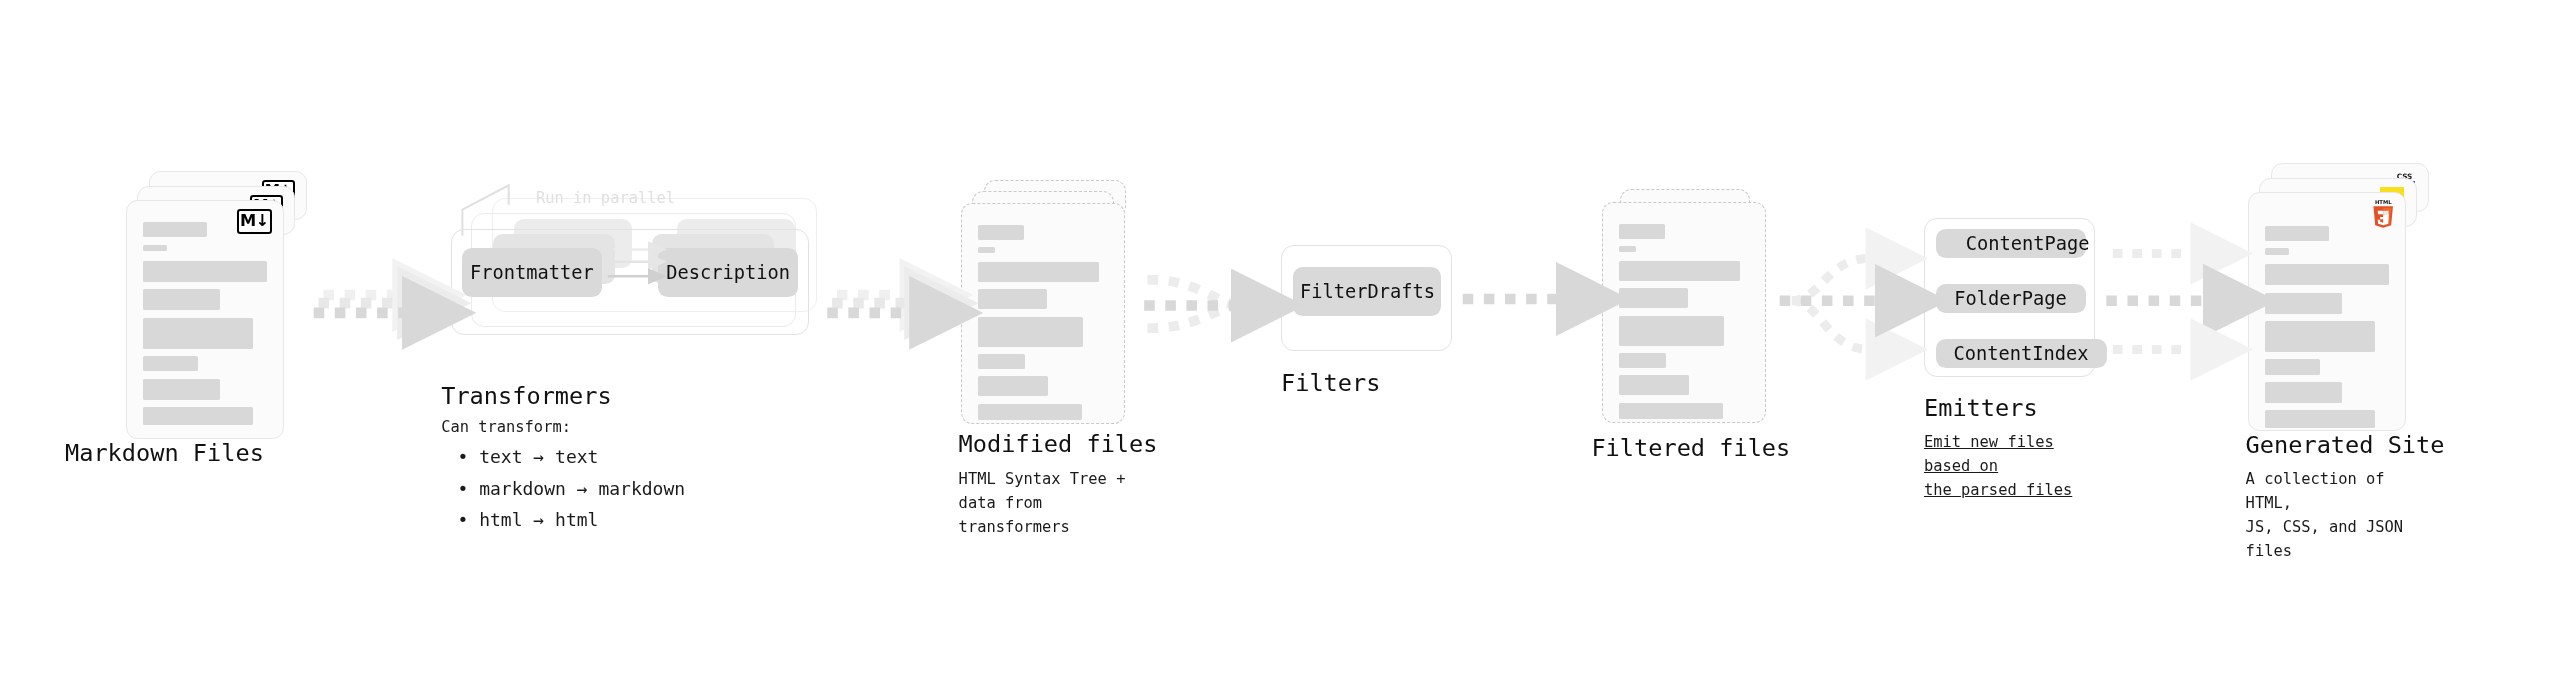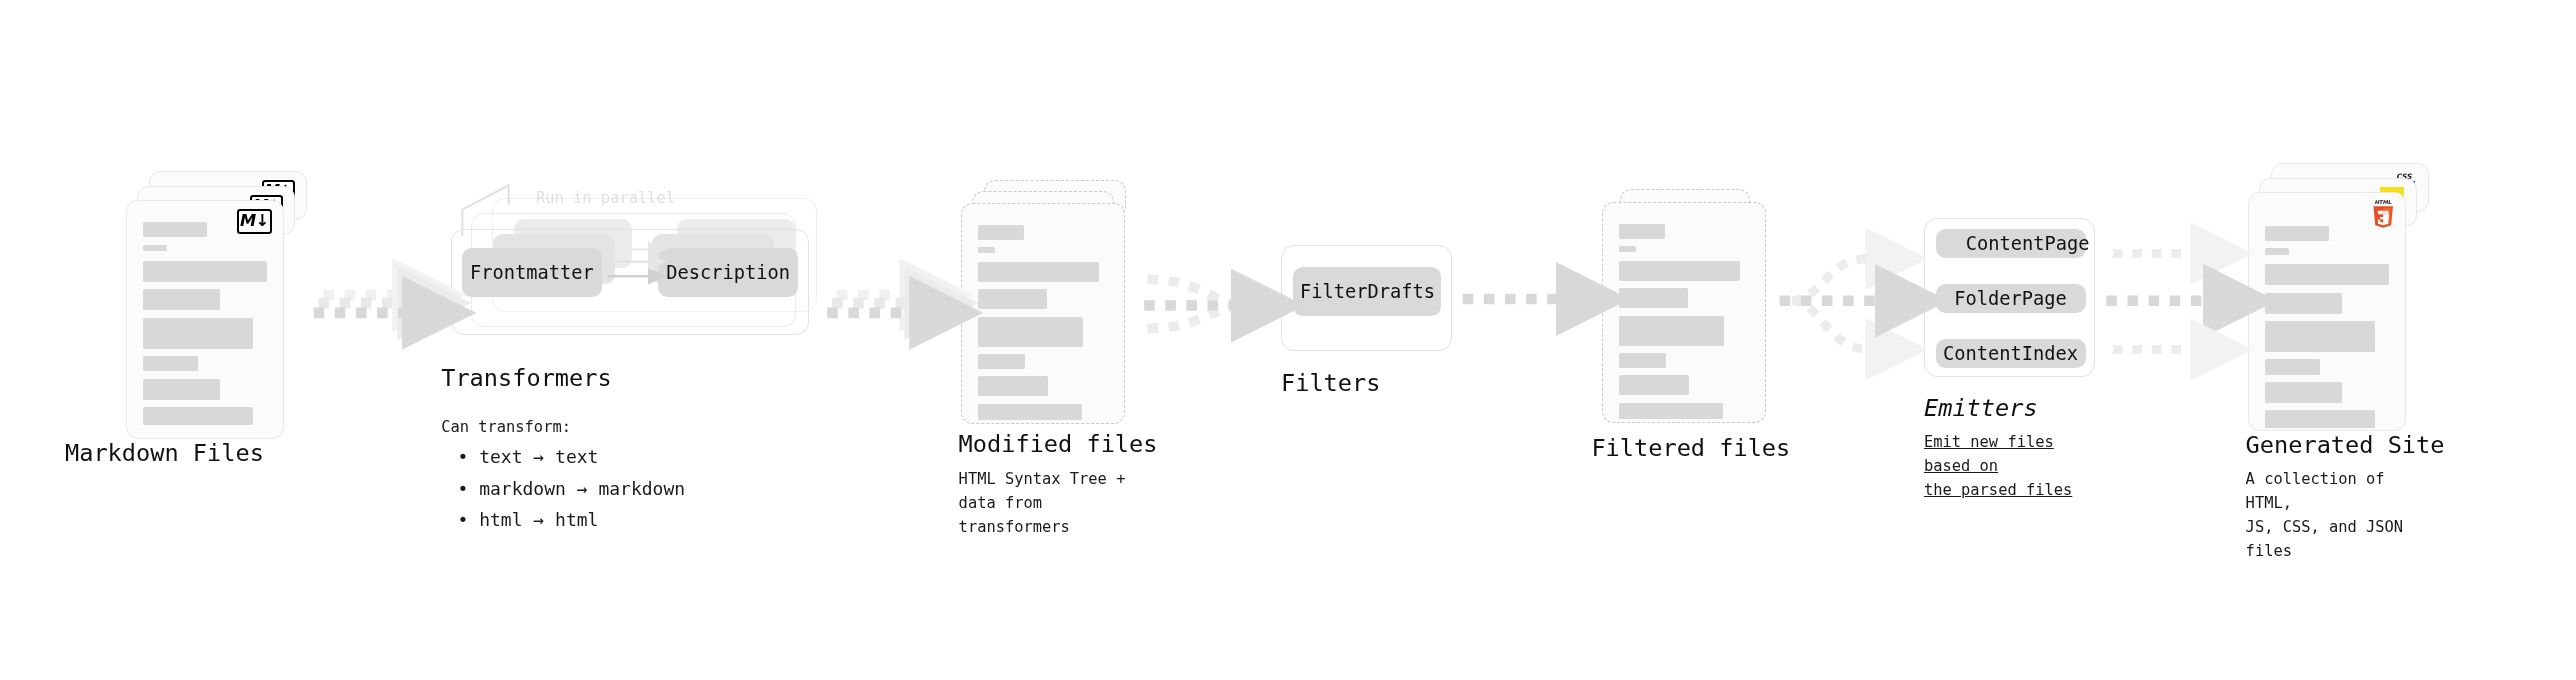--- a/index.html
+++ b/index.html
@@ -18,21 +18,21 @@
   #stage {
     position: relative;
     width: 2576px;
     height: 681px;
   }
 
   
   .node { position: absolute; }
 
   
-  .card-stack { position: relative; font-style: italic; }
+  .card-stack { position: relative; }
 
   .card {
     position: absolute;
     background: #fbfbfb;
     border: 1.6px solid #e7e7e7;
     border-radius: 11.4px;
     box-sizing: border-box;
   }
   .card.dashed {
     background: #fbfbfb;
@@ -196,21 +196,21 @@
         <div class="chip" style="left:21px; top:19.5px; width:122px; height:50px; background:#e4e4e4; color:transparent;">.</div>
         <div class="chip" style="right:21px; top:19.5px; width:122px; height:50px; background:#e4e4e4; color:transparent;">.</div>
       </div>
 
       <div class="group-box" style="left:0px; top:34px; width:358px; height:106px; border-color:#e2e2e2;">
         <div class="chip" style="left:9.8px; top:18px; width:140px; height:49px;">Frontmatter</div>
         <div class="chip" style="right:9.8px; top:18px; width:140px; height:49px;">Description</div>
       </div>
     </div>
     <div class="parallel-label" style="left:85px; top:-6.5px;">Run in parallel</div>
-    <div class="caption-title" style="left:-9.8px; top:169px;">Transformers</div>
+    <div class="caption-title" style="left:-9.8px; top:187px;">Transformers</div>
     <div class="caption-lead" style="left:-9.8px; top:223px;">Can transform:</div>
     <ul class="bullets" style="left:6.5px; top:246px;">
       <li>text → text</li>
       <li>markdown → markdown</li>
       <li>html → html</li>
     </ul>
   </div>
 
   <div class="node" style="left:961px; top:180px;">
     <div class="card-stack" style="width:175px; height:244px;">
@@ -257,23 +257,23 @@
         </div>
       </div>
     </div>
     <div class="caption-title" style="left:-10.6px; top:245px;">Filtered files</div>
   </div>
 
   <div class="node" style="left:1924px; top:218px;">
     <div class="group-box" style="position:relative; left:0; top:0; width:171px; height:159px;">
       <div class="chip" style="left:10.6px; top:9.8px; width:150px; height:29px;padding-left:34px;">ContentPage</div>
       <div class="chip" style="left:10.6px; top:65px; width:150px; height:29px;">FolderPage</div>
-      <div class="chip" style="left:10.6px; top:120px; width:150px; height:29px;">ContentIndex</div>
-    </div>
-    <div class="caption-title" style="left:0px; top:176px;font-style:italic;">Emitters</div>
+      <div class="chip" style="left:10.6px; top:120px; width:171px; height:29px;">ContentIndex</div>
+    </div>
+    <div class="caption-title" style="left:0px; top:176px;">Emitters</div>
     <div class="caption-sub" style="left:0px; top:213px;text-decoration:underline;">Emit new files based on
 the parsed files</div>
   </div>
 
   <div class="node" style="left:2248px; top:163px;">
     <div class="card-stack" style="width:187px; height:268px;">
       <div class="card back2" style="left:23px; top:0px; width:158px; height:49px;">
         <div class="badge-css" style="right:13px; top:9px; width:21px; font-size:7.3px;">
           <span>CSS</span>
           <div class="bar"></div>

